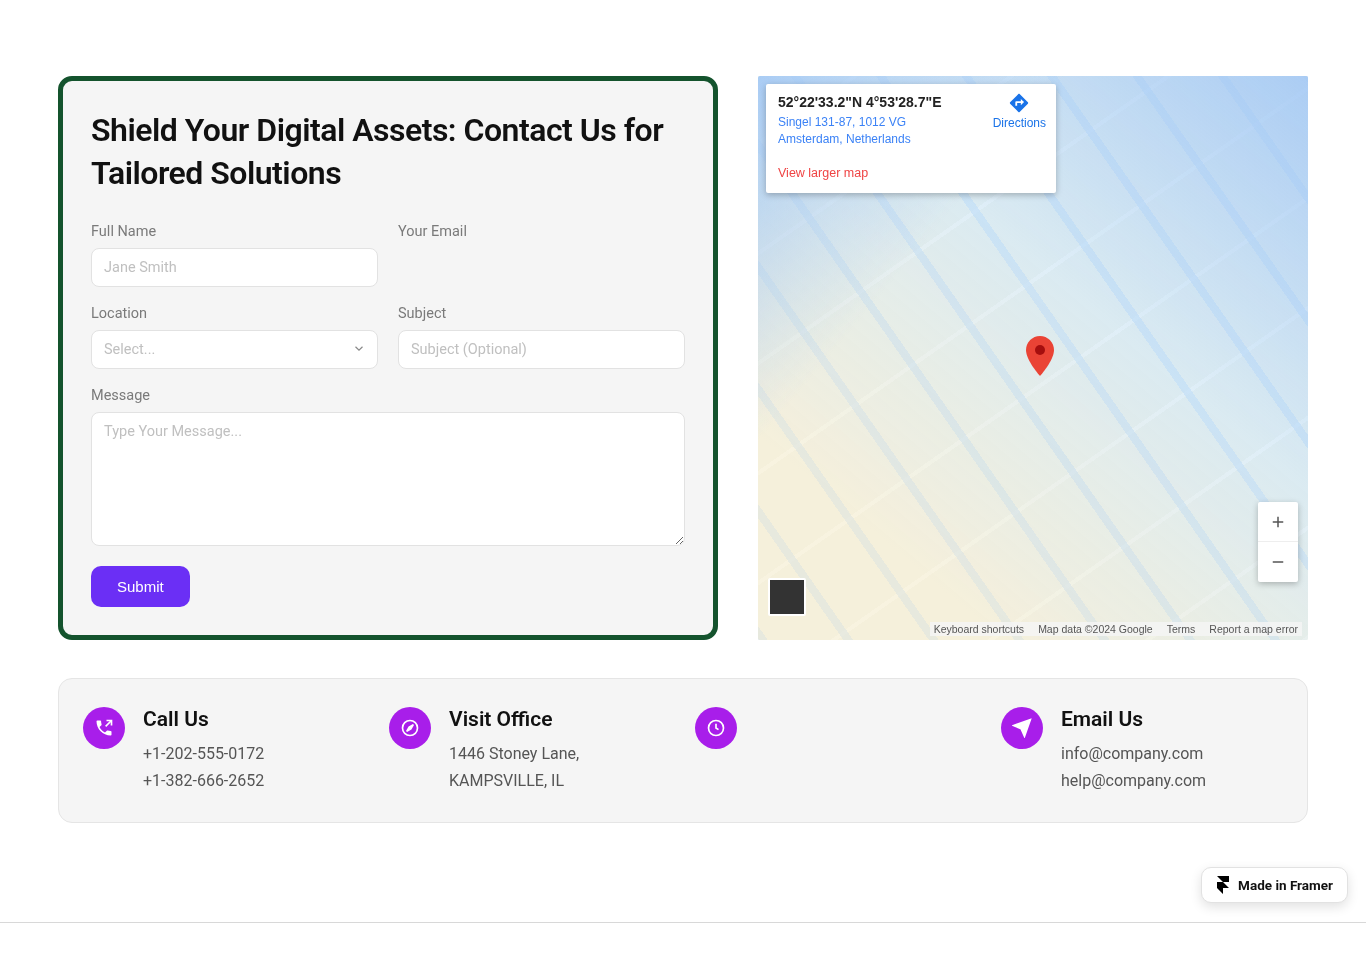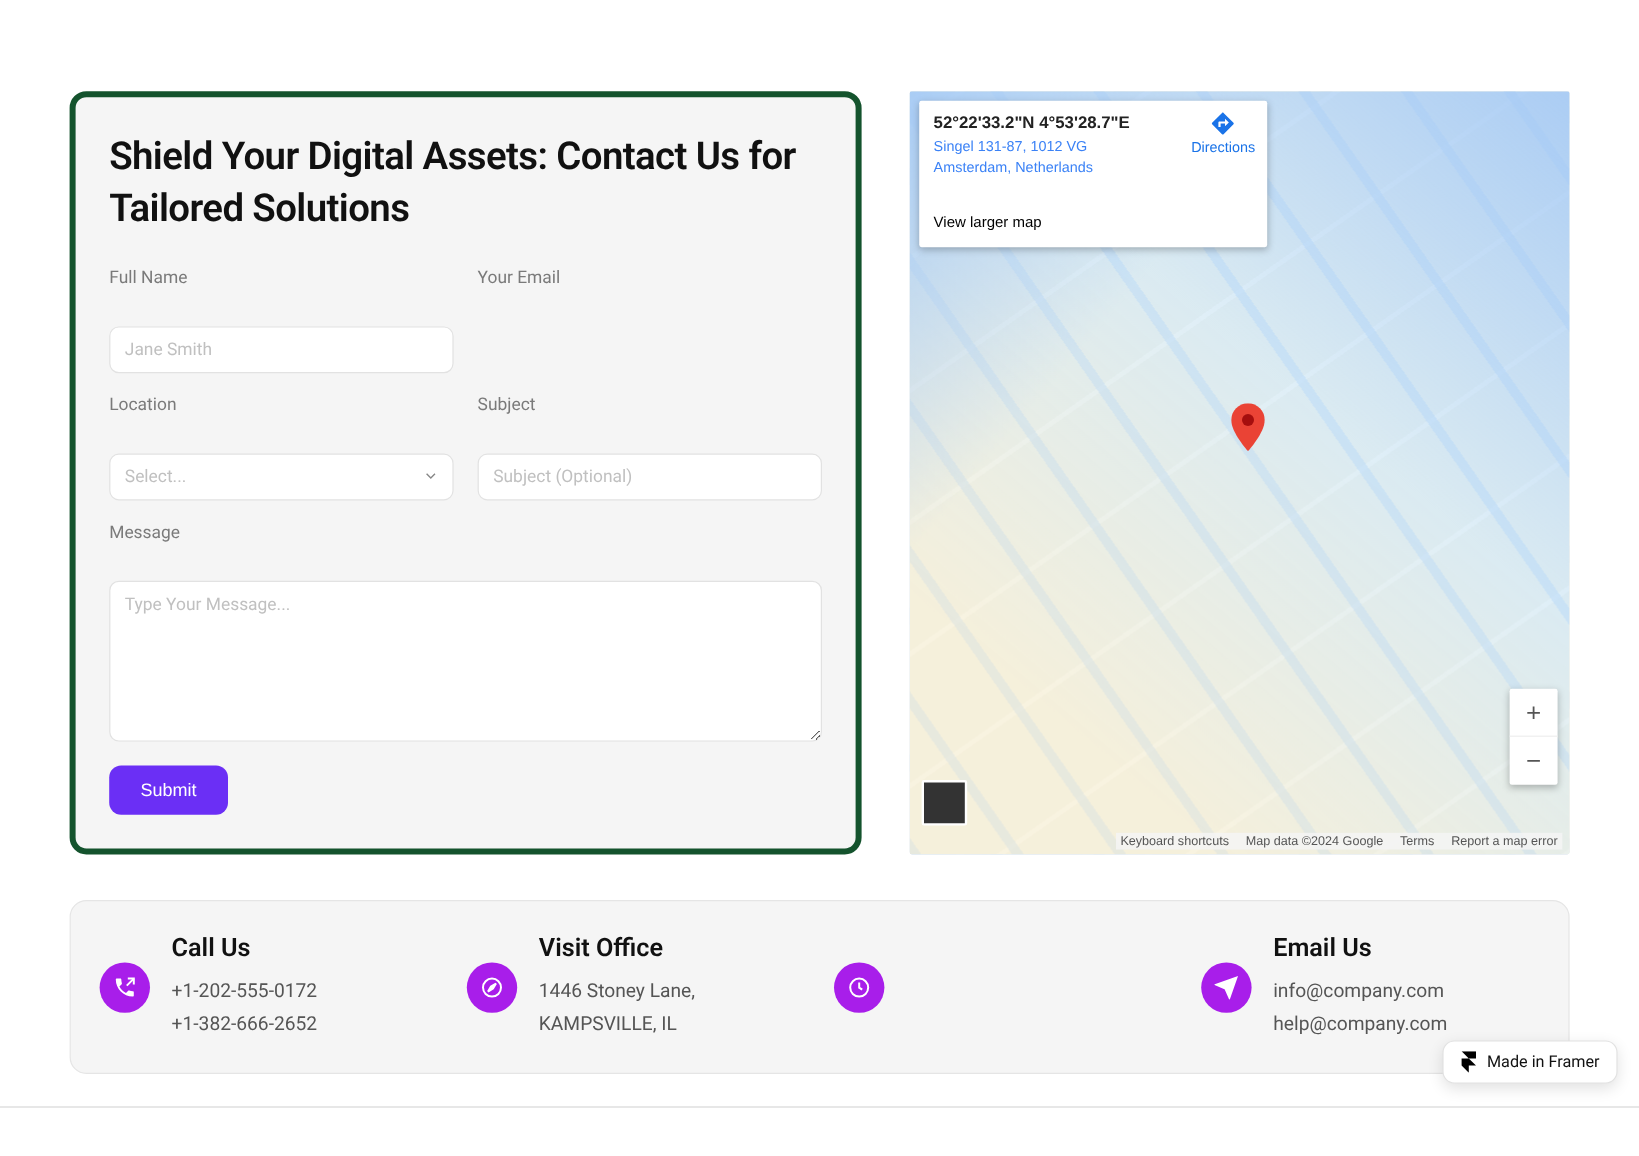--- a/index.html
+++ b/index.html
@@ -33,21 +33,21 @@
     letter-spacing: -0.5px;
     margin-bottom: 28px;
     color: #111;
   }
   .form-grid {
     display: grid;
     grid-template-columns: 1fr 1fr;
     column-gap: 20px;
     row-gap: 18px;
   }
-  .form-group { display: flex; flex-direction: column; gap: 24px; }
+  .form-group { display: flex; flex-direction: column; }
   .form-group.full { grid-column: 1 / -1; }
   .form-label {
     font-size: 14.5px;
     color: #7a7a7a;
     margin-bottom: 8px;
   }
   .input, .select, .textarea {
     width: 100%;
     background: #fff;
     border: 1px solid #e2e2e2;
@@ -117,22 +117,22 @@
   .map-addr { font-size: 12px; color: #3b82f6; margin-top: 4px; line-height: 1.4; max-width: 190px;}
   .map-directions {
     position: absolute; right: 10px; top: 8px;
     text-align: center;
     color: #1a73e8;
     font-size: 12px;
   }
   .map-directions svg { display:block; margin: 0 auto 2px; }
   .map-larger {
     display: inline-block;
-    margin-top: 30px;
-    color: #000000;
+    margin-top: 18px;
+    color: #ef4444;
     font-size: 12.5px;
     cursor: pointer;
   }
   .map-pin {
     position: absolute;
     left: 268px; top: 260px;
   }
   .zoom-ctrl {
     position: absolute;
     right: 10px; bottom: 58px;
@@ -175,21 +175,21 @@
   .contact-strip {
     margin-top: 38px;
     background: #f5f5f5;
     border: 1px solid #e5e5e5;
     border-radius: 14px;
     padding: 28px 24px;
     display: grid;
     grid-template-columns: repeat(4, 1fr);
     gap: 24px;
   }
-  .contact-item { display: flex; gap: 18px; align-items: center; }
+  .contact-item { display: flex; gap: 18px; align-items: flex-start; }
   .icon-badge {
     width: 42px; height: 42px;
     border-radius: 50%;
     background: #a81eea;
     display: flex; align-items: center; justify-content: center;
     flex-shrink: 0;
     color: #fff;
   }
   .contact-head {
     font-size: 21px;
@@ -209,21 +209,21 @@
     bottom: 60px;
     background: #fff;
     border: 1px solid #e2e2e2;
     border-radius: 10px;
     box-shadow: 0 4px 12px rgba(0,0,0,0.12);
     padding: 8px 14px;
     display: flex;
     align-items: center;
     gap: 8px;
     font-size: 13.5px;
-    font-weight: 400;
+    font-weight: 700;
   }
   .hr-bottom {
     position: absolute;
     left: 0; right: 0;
     bottom: 40px;
     border: none;
     border-top: 1px solid #d8d8d8;
   }
 </style>
 </head>

